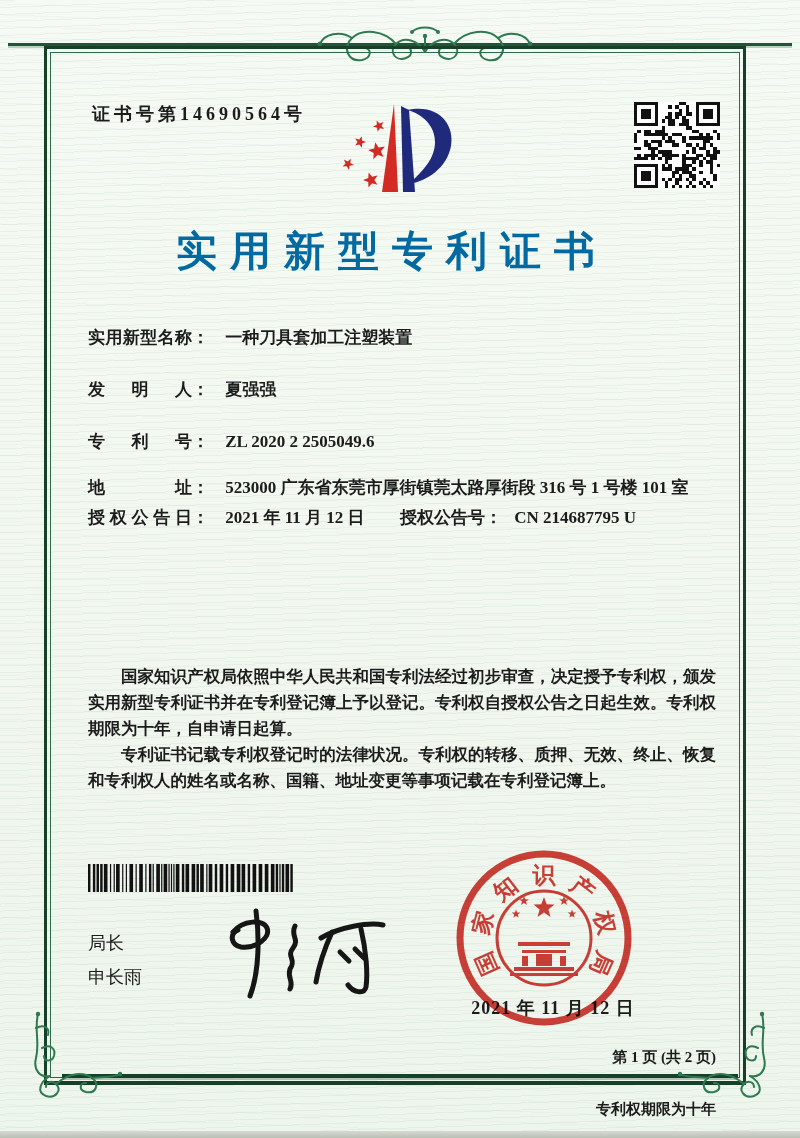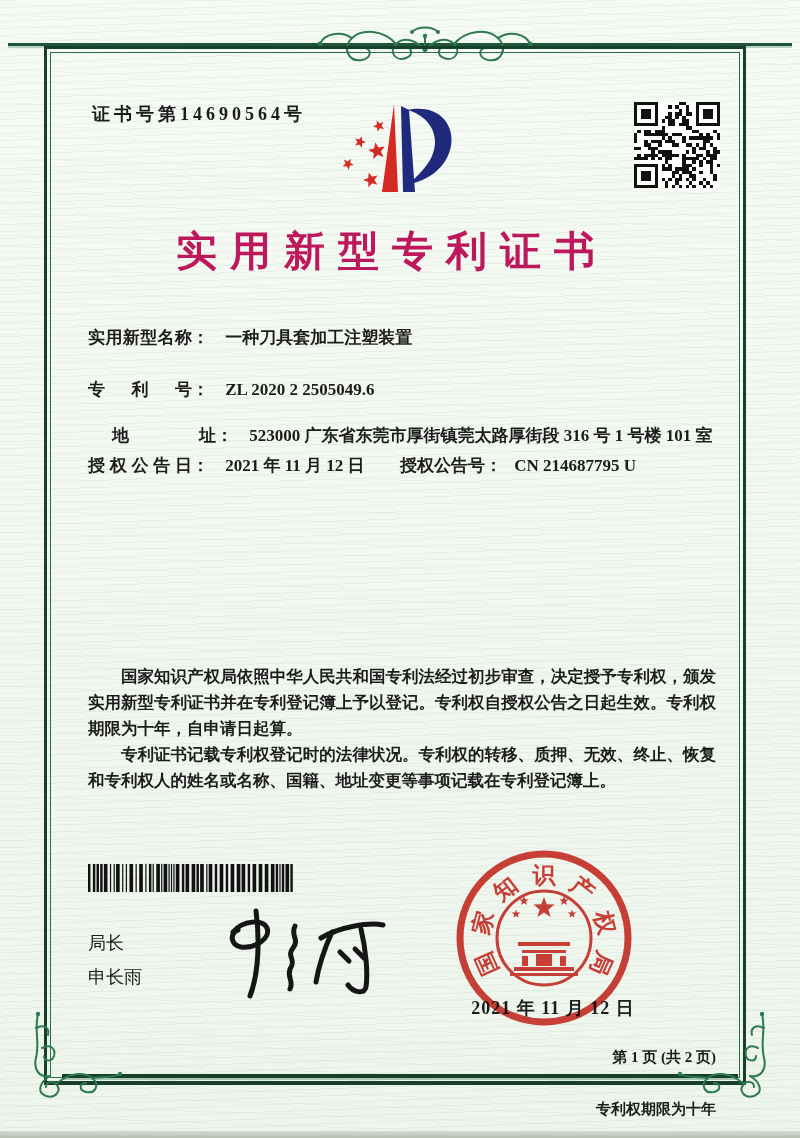--- a/index.html
+++ b/index.html
@@ -28,25 +28,25 @@
   
   .frame{position:absolute;left:44px;top:46px;width:696px;height:1032px;
     border:3px solid #16402a;border-bottom-width:4px;}
   .frame::after{content:"";position:absolute;inset:3px;border:1px solid #2c6b47;}
   
   .cert-number{position:absolute;left:92px;top:102px;font-size:18px;font-weight:700;
     letter-spacing:4px;}
   .logo{position:absolute;left:336px;top:100px;width:122px;height:98px;}
   .qr{position:absolute;left:634px;top:102px;width:86px;height:86px;background:#fff;}
   .cert-title{position:absolute;left:0;width:784px;top:224px;text-align:center;
-    font-size:41px;font-weight:700;letter-spacing:13px;color:#be185d;}
+    font-size:41px;font-weight:700;letter-spacing:13px;color:#0369a1;}
   .fields{position:absolute;left:88px;top:326px;width:630px;font-size:17px;font-weight:600;}
   .field-row{margin-bottom:29px;line-height:23px;position:relative;}
   .field-row.tight{margin-bottom:23px;}
-  .field-row.addr{margin-bottom:7px;margin-left:24px;}
+  .field-row.addr{margin-bottom:7px;}
   .flabel{display:inline-block;width:104px;text-align:justify;text-align-last:justify;
     vertical-align:top;}
   .fcolon{vertical-align:top;}
   .fvalue{display:inline-block;margin-left:12px;vertical-align:top;max-width:505px;}
   .grant-right{position:absolute;left:312px;top:0;white-space:nowrap;}
   .grant-right .fvalue{margin-left:8px;}
   .paragraphs{position:absolute;left:88px;top:664px;width:628px;font-size:16.5px;
     line-height:26px;text-align:justify;font-weight:bold;}
   .paragraphs p{margin:0;text-indent:2em;}
   .barcode{position:absolute;left:88px;top:864px;width:206px;height:28px;}
@@ -402,20 +402,24 @@
     <rect x="22" y="24" width="1" height="1" fill="#111"></rect>
   </svg>
 
 <div class="cert-title">实用新型专利证书</div>
 
 <div class="fields">
   <div class="field-row">
     <span class="flabel">实用新型名称</span><span class="fcolon">：</span>
     <span class="fvalue">一种刀具套加工注塑装置</span>
   </div>
+  <div class="field-row">
+    <span class="flabel">发明人</span><span class="fcolon">：</span>
+    <span class="fvalue">夏强强</span>
+  </div>
   <div class="field-row tight">
     <span class="flabel">专利号</span><span class="fcolon">：</span>
     <span class="fvalue">ZL 2020 2 2505049.6</span>
   </div>
   <div class="field-row addr">
     <span class="flabel">地址</span><span class="fcolon">：</span>
     <span class="fvalue" style="max-width:498px">523000 广东省东莞市厚街镇莞太路厚街段 316 号 1 号楼 101 室</span>
   </div>
   <div class="field-row">
     <span class="flabel">授权公告日</span><span class="fcolon">：</span>

